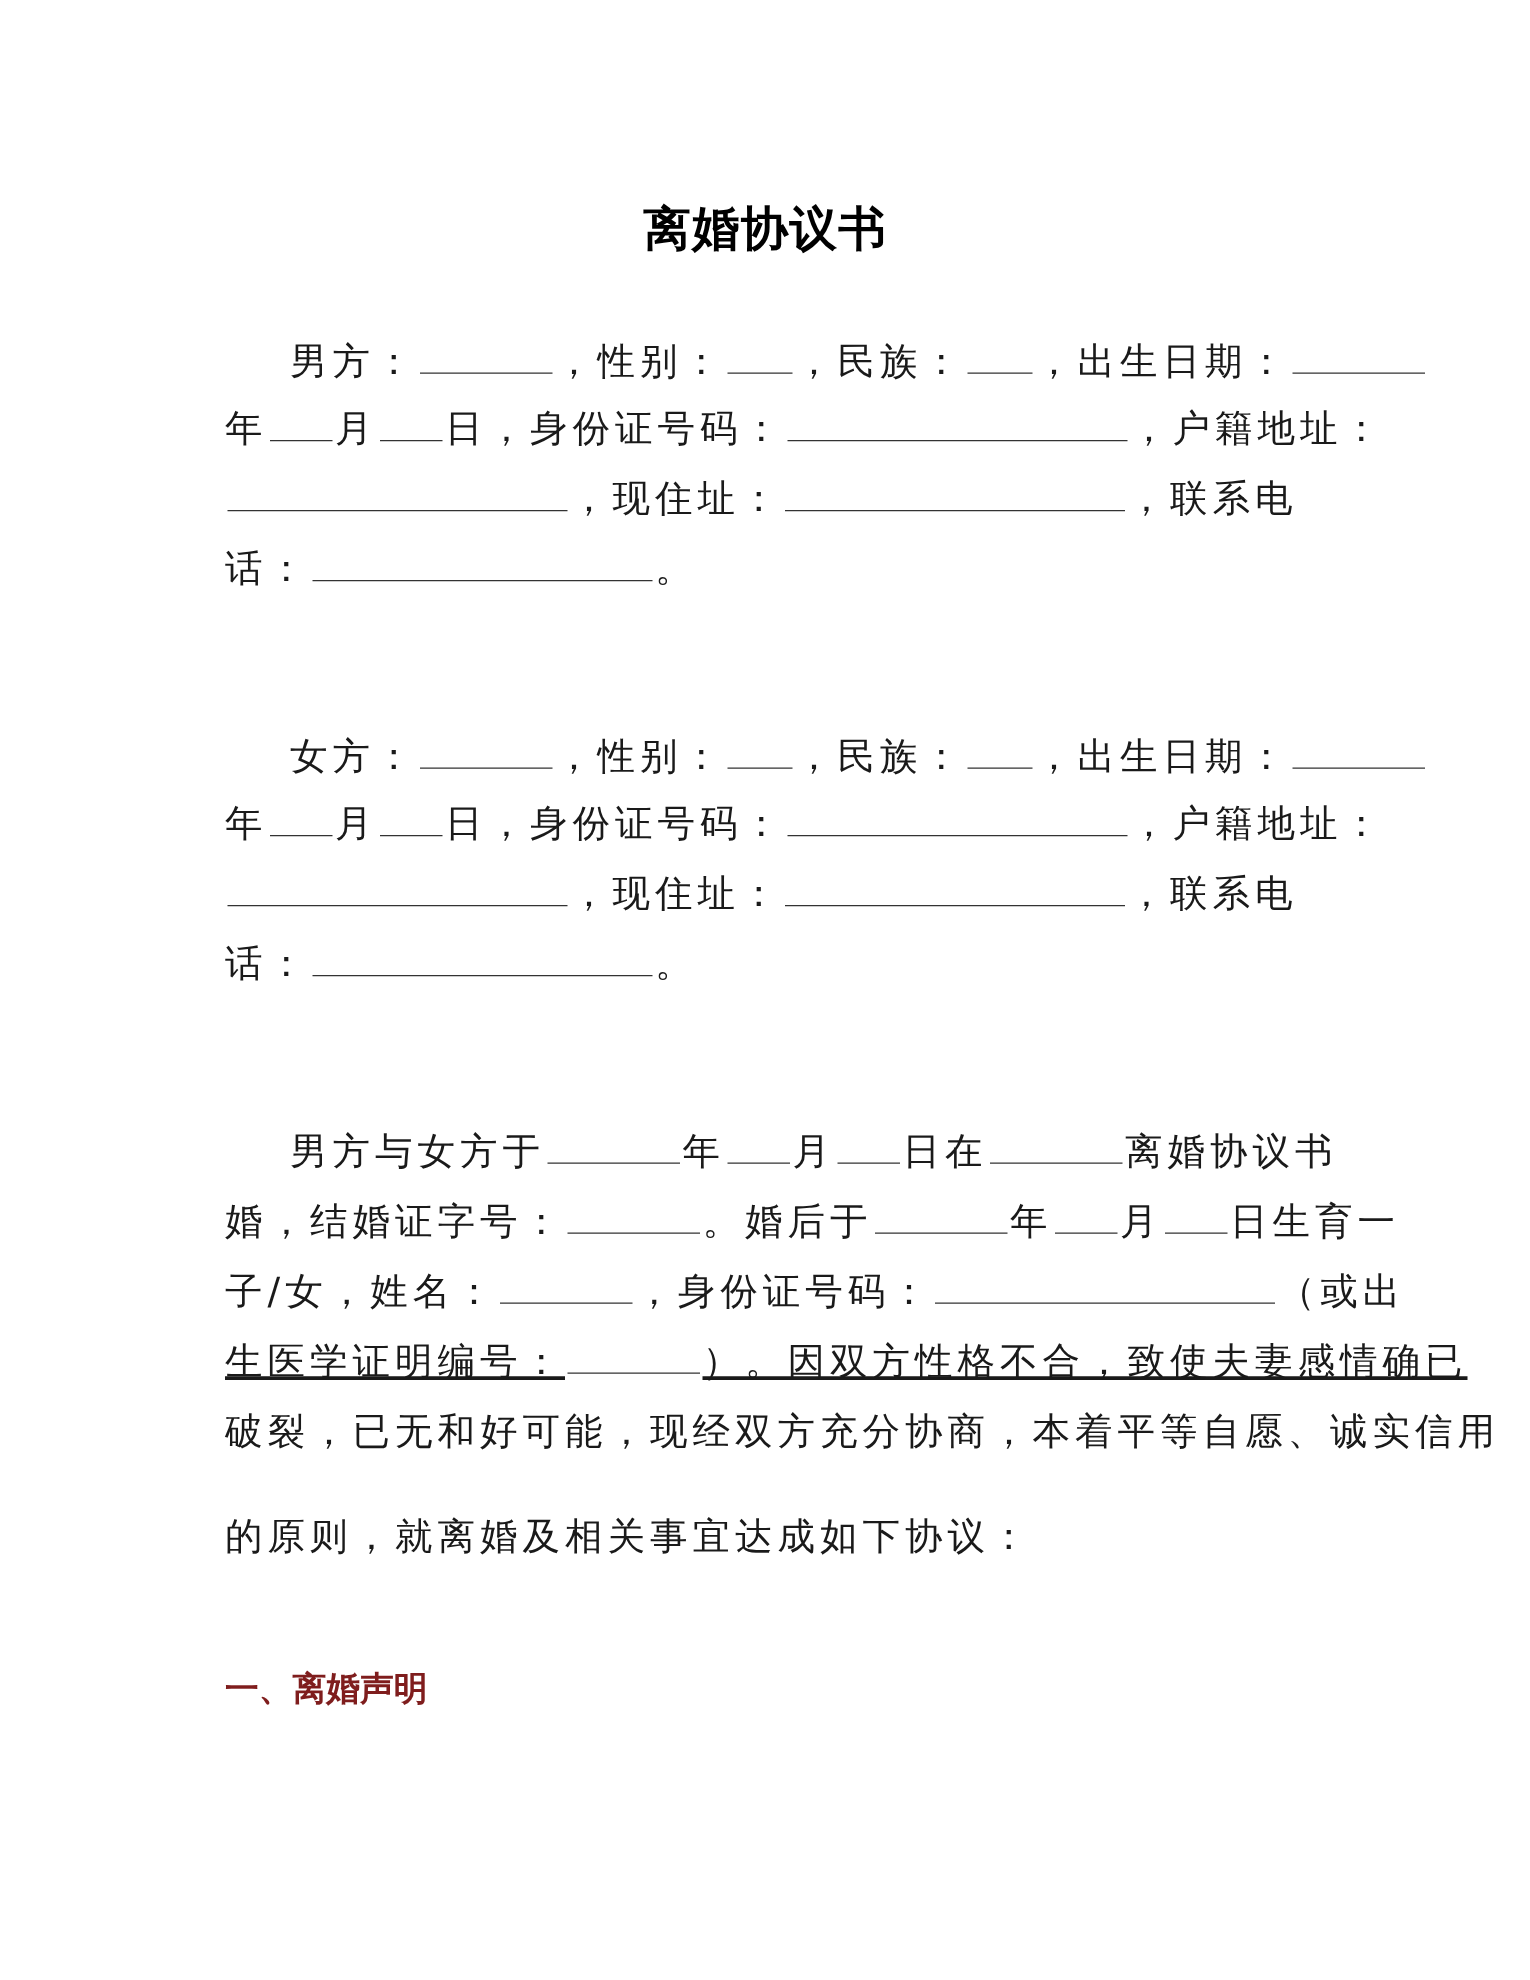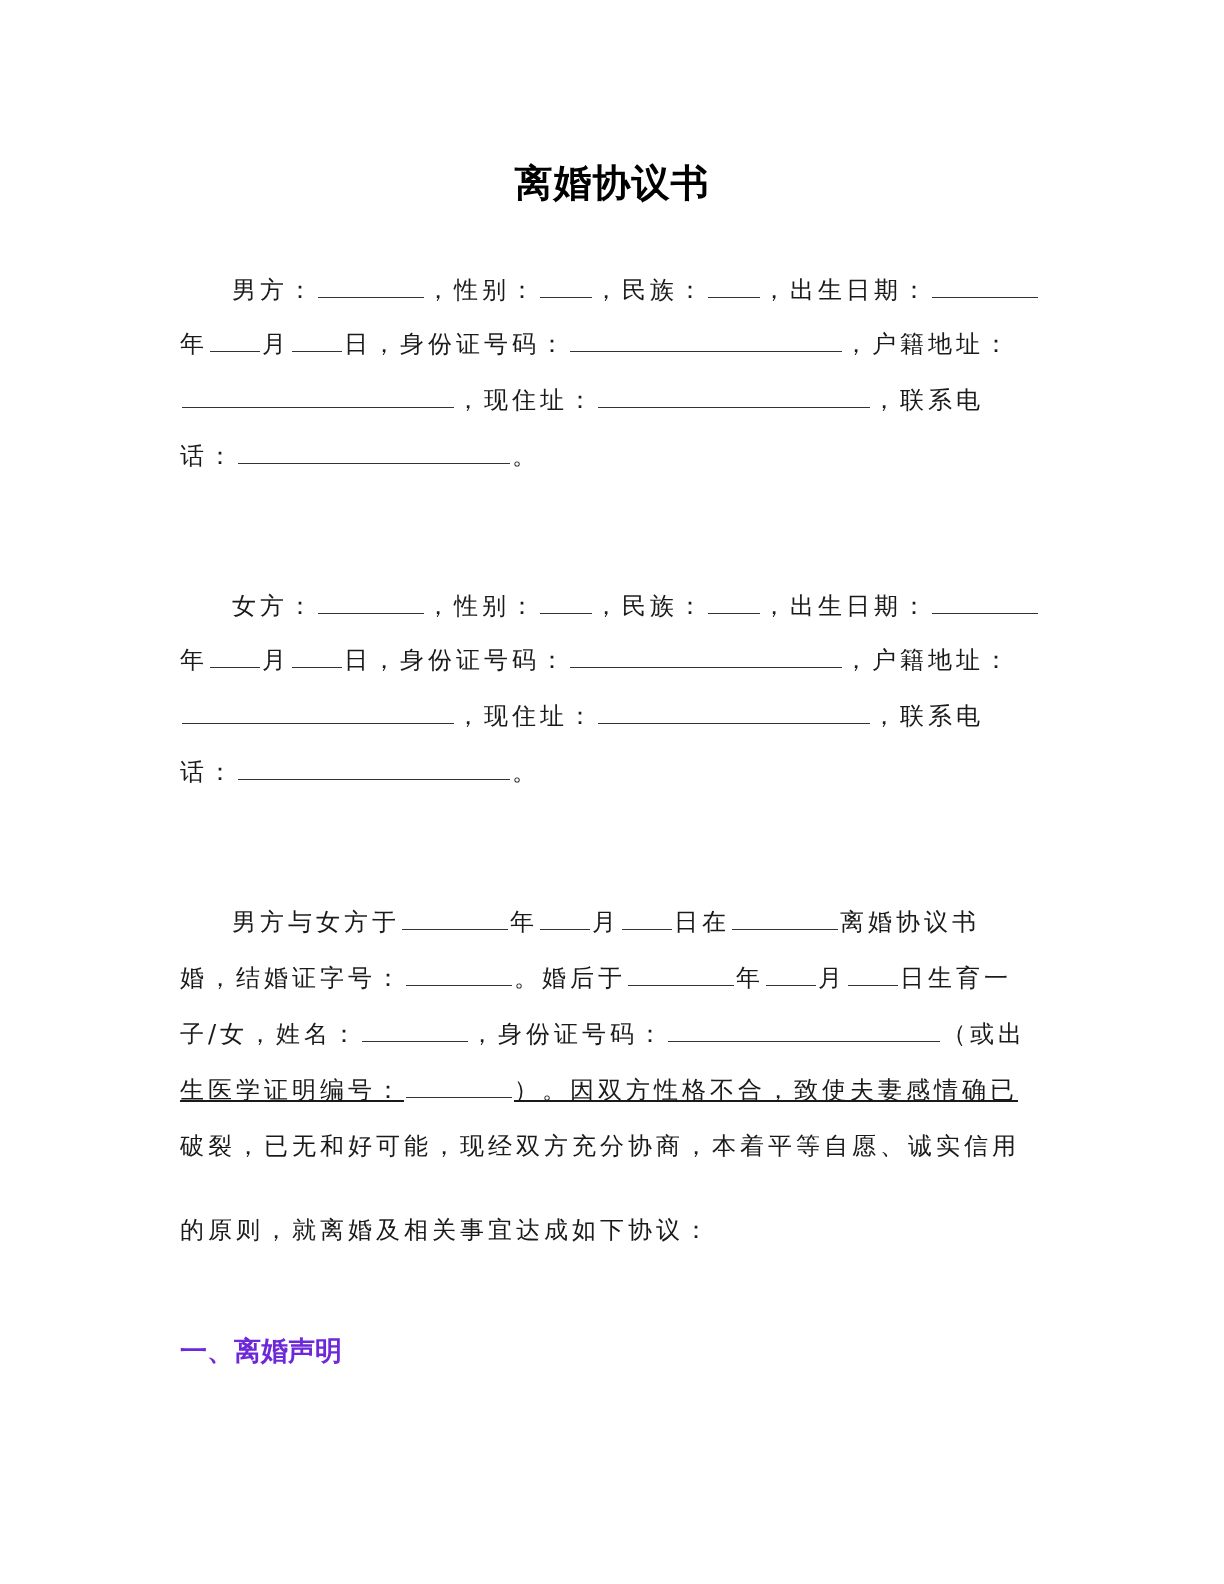--- a/index.html
+++ b/index.html
@@ -1,22 +1,22 @@
 <!DOCTYPE html>
 <html><head>
 <meta charset="utf-8">
 <style>
   html, body { margin:0; padding:0; background:#ffffff; }
   body { width:1224px; height:1584px; position:relative; overflow:hidden;
          font-family:"DejaVu Sans", "Liberation Sans", sans-serif; color:#1a1a1a; }
   .title { position:absolute; top:158px; left:0; width:1224px; text-align:center;
            font-size:38px; font-weight:bold; color:#000; letter-spacing:1px; }
-  .line { position:absolute; left:180px; font-size:24px; white-space:nowrap; letter-spacing:4px; line-height:32px; }
+  .line { position:absolute; left:180px; font-size:30px; white-space:nowrap; letter-spacing:4px; line-height:32px; }
   .blank { display:inline-block; border-bottom:1px solid #333; height:22px; vertical-align:baseline; margin:0 2px; }
-  .heading { position:absolute; left:180px; top:1333px; font-size:27px; font-weight:bold; color:#6d28d9; }
+  .heading { position:absolute; left:180px; top:1333px; font-size:27px; font-weight:bold; color:#7f1d1d; }
 </style>
 </head>
 <body>
 
 <div class="title">离婚协议书</div>
 
 <div class="line" style="top:274px;left:232px;">
   <span>男方：</span><span class="blank" style="width:106px"></span><span>，性别：</span><span class="blank" style="width:52px"></span><span>，民族：</span><span class="blank" style="width:52px"></span><span>，出生日期：</span><span class="blank" style="width:106px"></span>
 </div>
 <div class="line" style="top:328px;">

